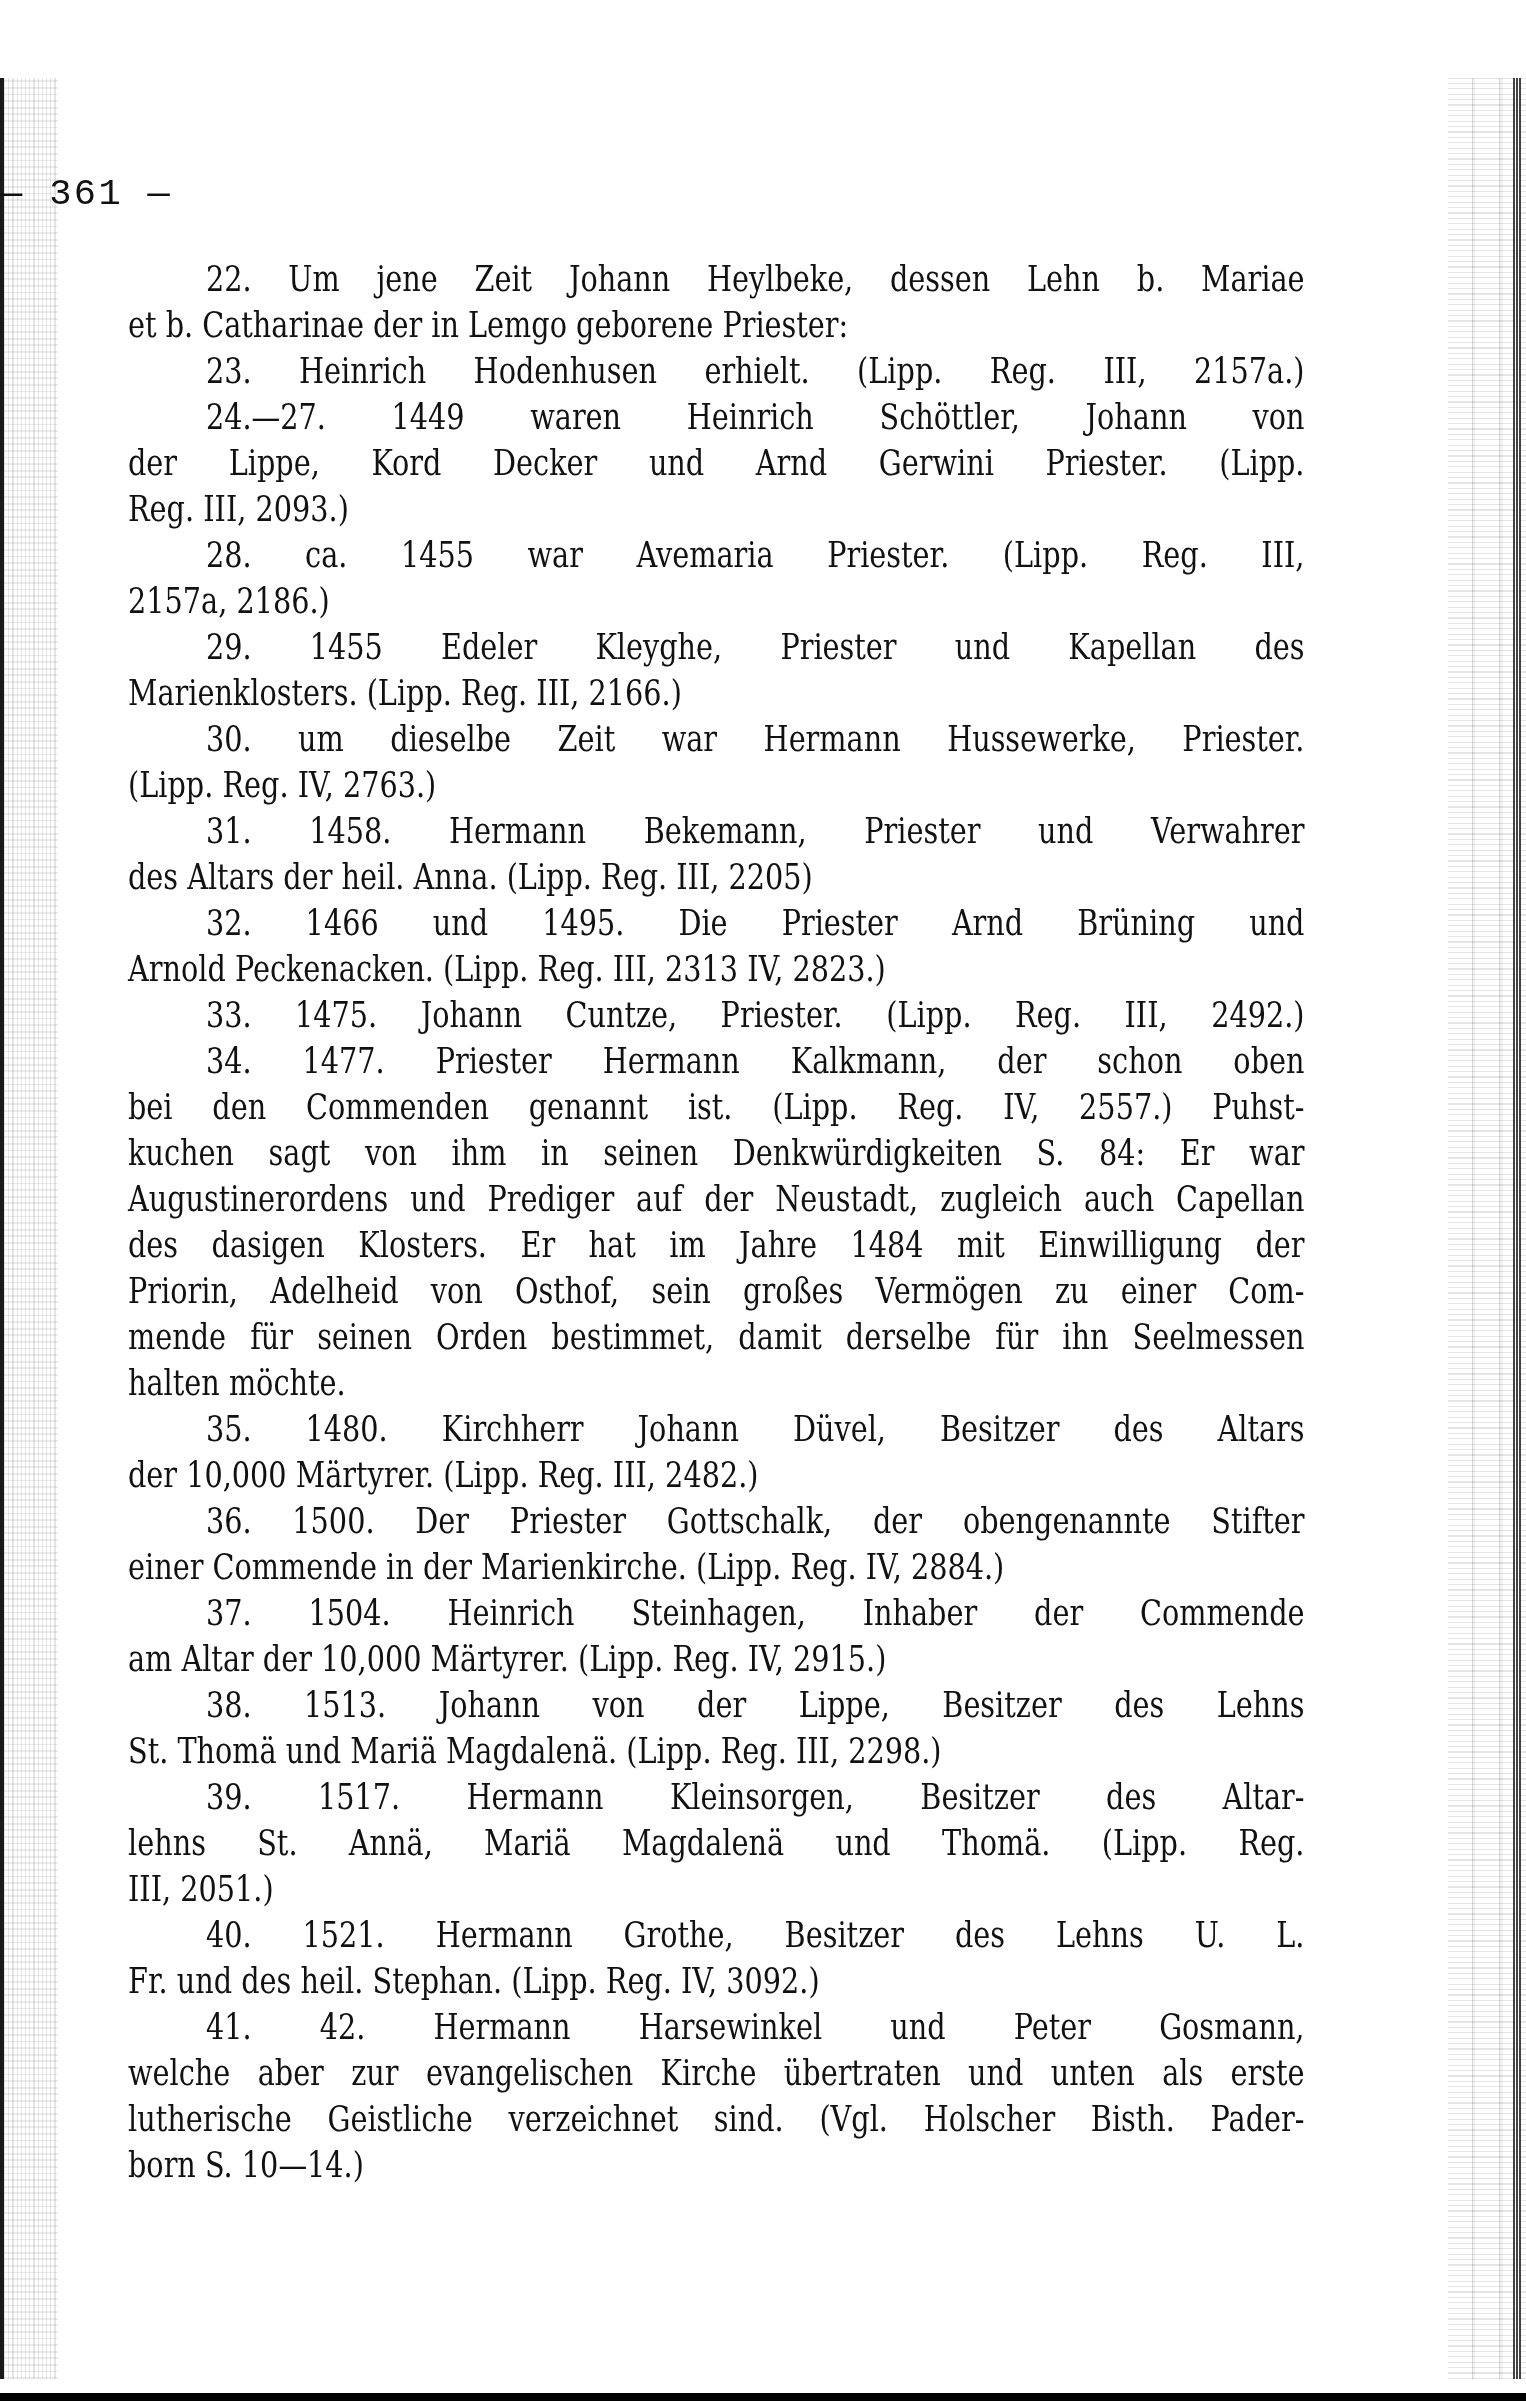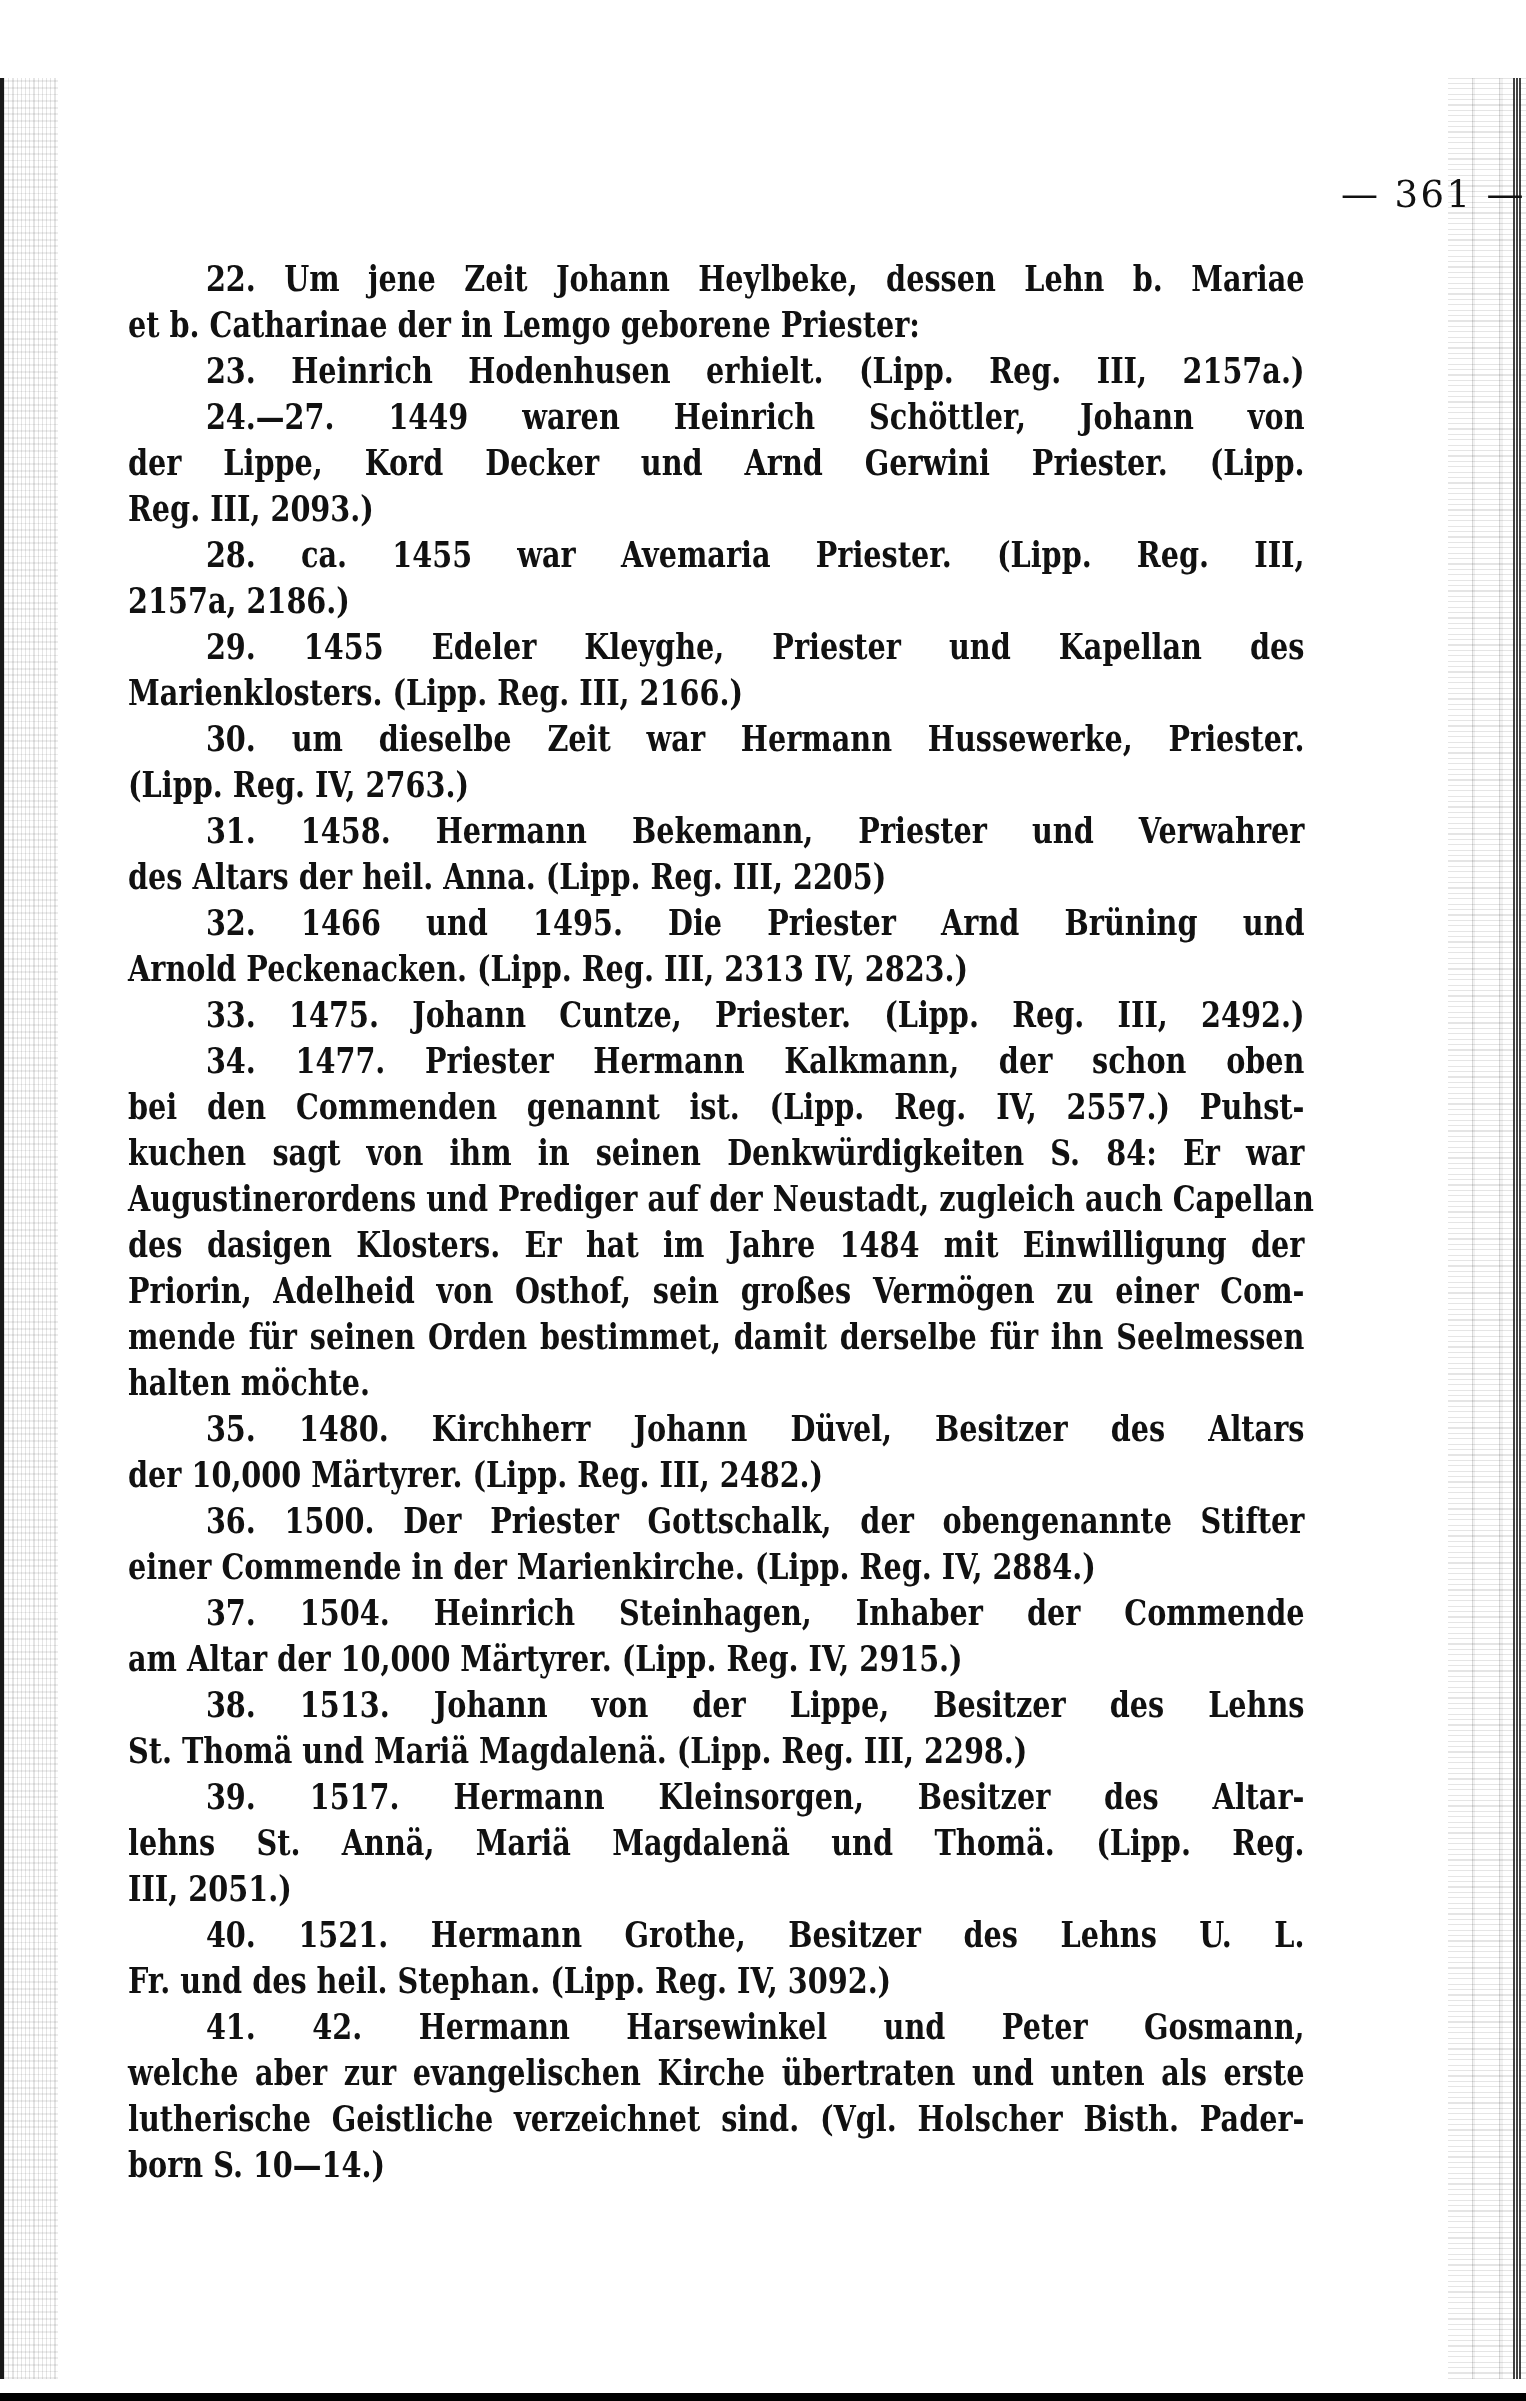--- a/index.html
+++ b/index.html
@@ -9,24 +9,24 @@
   .noise-left { position: absolute; left: 3.6px; top: 78px; width: 54px; height: 2301px;
     background: repeating-linear-gradient(90deg, rgba(0,0,0,0.10) 0 1.2px, rgba(0,0,0,0) 1.2px 4.2px),
                 repeating-linear-gradient(0deg, rgba(0,0,0,0.07) 0 1.8px, rgba(0,0,0,0) 1.8px 6.6px); }
   .noise-right { position: absolute; right: 0; top: 78px; width: 78px; height: 2301px;
     background: repeating-linear-gradient(90deg, rgba(0,0,0,0.0) 0 24px, rgba(0,0,0,0.15) 24px 25px, rgba(0,0,0,0.05) 25px 27.4px),
                 repeating-linear-gradient(0deg, rgba(0,0,0,0.10) 0 1.2px, rgba(0,0,0,0) 1.2px 5.4px); }
   .gutter-right { position: absolute; right: 4.8px; top: 78px; width: 8.3px; height: 2301px;
     background: repeating-linear-gradient(90deg, #222 0 1.8px, #fff 1.8px 3px); opacity: 0.85; }
   .bottom-band { position: absolute; left: 0; bottom: 0; width: 1526px; height: 8.3px; background: #000; }
 
-  .page-number { position: absolute; top: 173px; left: 0; width: 1526px; text-align: right;
-    font-size: 37px; letter-spacing: 2.4px; }
+  .page-number { position: absolute; top: 173px; left: 0; width: 1526px; text-align: left;
+    font-size: 37px; letter-spacing: 2.4px; font-family: Liberation Mono, monospace; }
 
-  .text-block { position: absolute; left: 128px; top: 256px; width: 1177px; font-weight: bold; }
+  .text-block { position: absolute; left: 128px; top: 256px; width: 1177px; }
   .line { height: 46px; line-height: 46px; font-size: 35px; white-space: nowrap;
     text-align: justify; text-align-last: justify; font-family: "DejaVu Serif", "Liberation Serif", serif;
     transform: scaleX(0.82); transform-origin: left center; width: 121.9%; }
   .line.indent { padding-left: 95px; box-sizing: border-box; }
   .line.last { text-align-last: left; }
 </style>
 </head>
 <body>
 
 <div class="scan-edge-left"></div>

